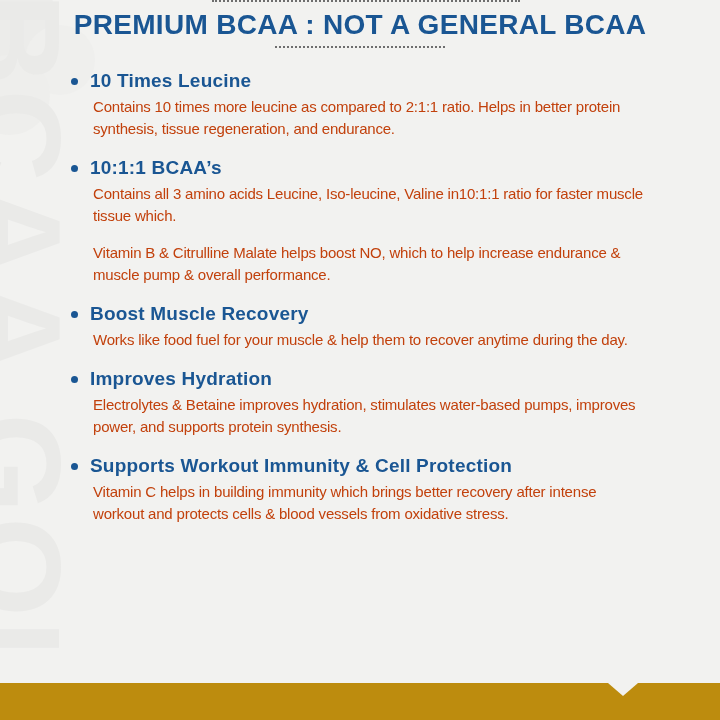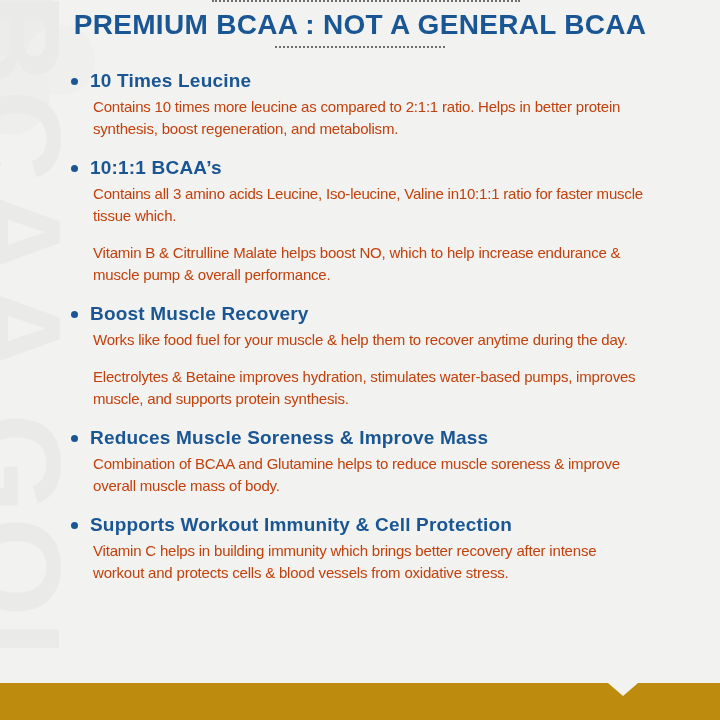--- a/index.html
+++ b/index.html
@@ -133,21 +133,21 @@
   </div>
 
   <div class="sections">
 
     <div class="section">
       <div class="section-heading">
         <span class="bullet"></span><span>10 Times Leucine</span>
       </div>
       <div class="section-body">
         <div class="body-line">Contains 10 times more leucine as compared to 2:1:1 ratio. Helps in better protein</div>
-        <div class="body-line">synthesis, boost regeneration, and metabolism.</div>
+        <div class="body-line">synthesis, tissue regeneration, and endurance.</div>
       </div>
     </div>
 
     <div class="section">
       <div class="section-heading">
         <span class="bullet"></span><span>10:1:1 BCAA’s</span>
       </div>
       <div class="section-body">
         <div class="body-line">Contains all 3 amino acids Leucine, Iso-leucine, Valine in10:1:1 ratio for faster muscle</div>
         <div class="body-line">tissue which.</div>
@@ -164,35 +164,29 @@
     <div class="section">
       <div class="section-heading">
         <span class="bullet"></span><span>Boost Muscle Recovery</span>
       </div>
       <div class="section-body">
         <div class="body-line">Works like food fuel for your muscle &amp; help them to recover anytime during the day.</div>
       </div>
     </div>
 
     <div class="section">
+      <div class="section-heading">
+        <span class="bullet"></span><span>Improves Hydration</span>
+      </div>
       <div class="section-body">
         <div class="body-line">Electrolytes &amp; Betaine improves hydration, stimulates water-based pumps, improves</div>
-        <div class="body-line">muscle, and supports protein synthesis.</div>
-      </div>
-    </div>
-
-    <div class="section">
-      <div class="section-heading">
-        <span class="bullet"></span><span>Reduces Muscle Soreness &amp; Improve Mass</span>
-      </div>
-      <div class="section-body">
-        <div class="body-line">Combination of BCAA and Glutamine helps to reduce muscle soreness &amp; improve</div>
-        <div class="body-line">overall muscle mass of body.</div>
-      </div>
-    </div>
+        <div class="body-line">power, and supports protein synthesis.</div>
+      </div>
+    </div>
+
 
     <div class="section">
       <div class="section-heading">
         <span class="bullet"></span><span>Supports Workout Immunity &amp; Cell Protection</span>
       </div>
       <div class="section-body">
         <div class="body-line">Vitamin C helps in building immunity which brings better recovery after intense</div>
         <div class="body-line">workout and protects cells &amp; blood vessels from oxidative stress.</div>
       </div>
     </div>

